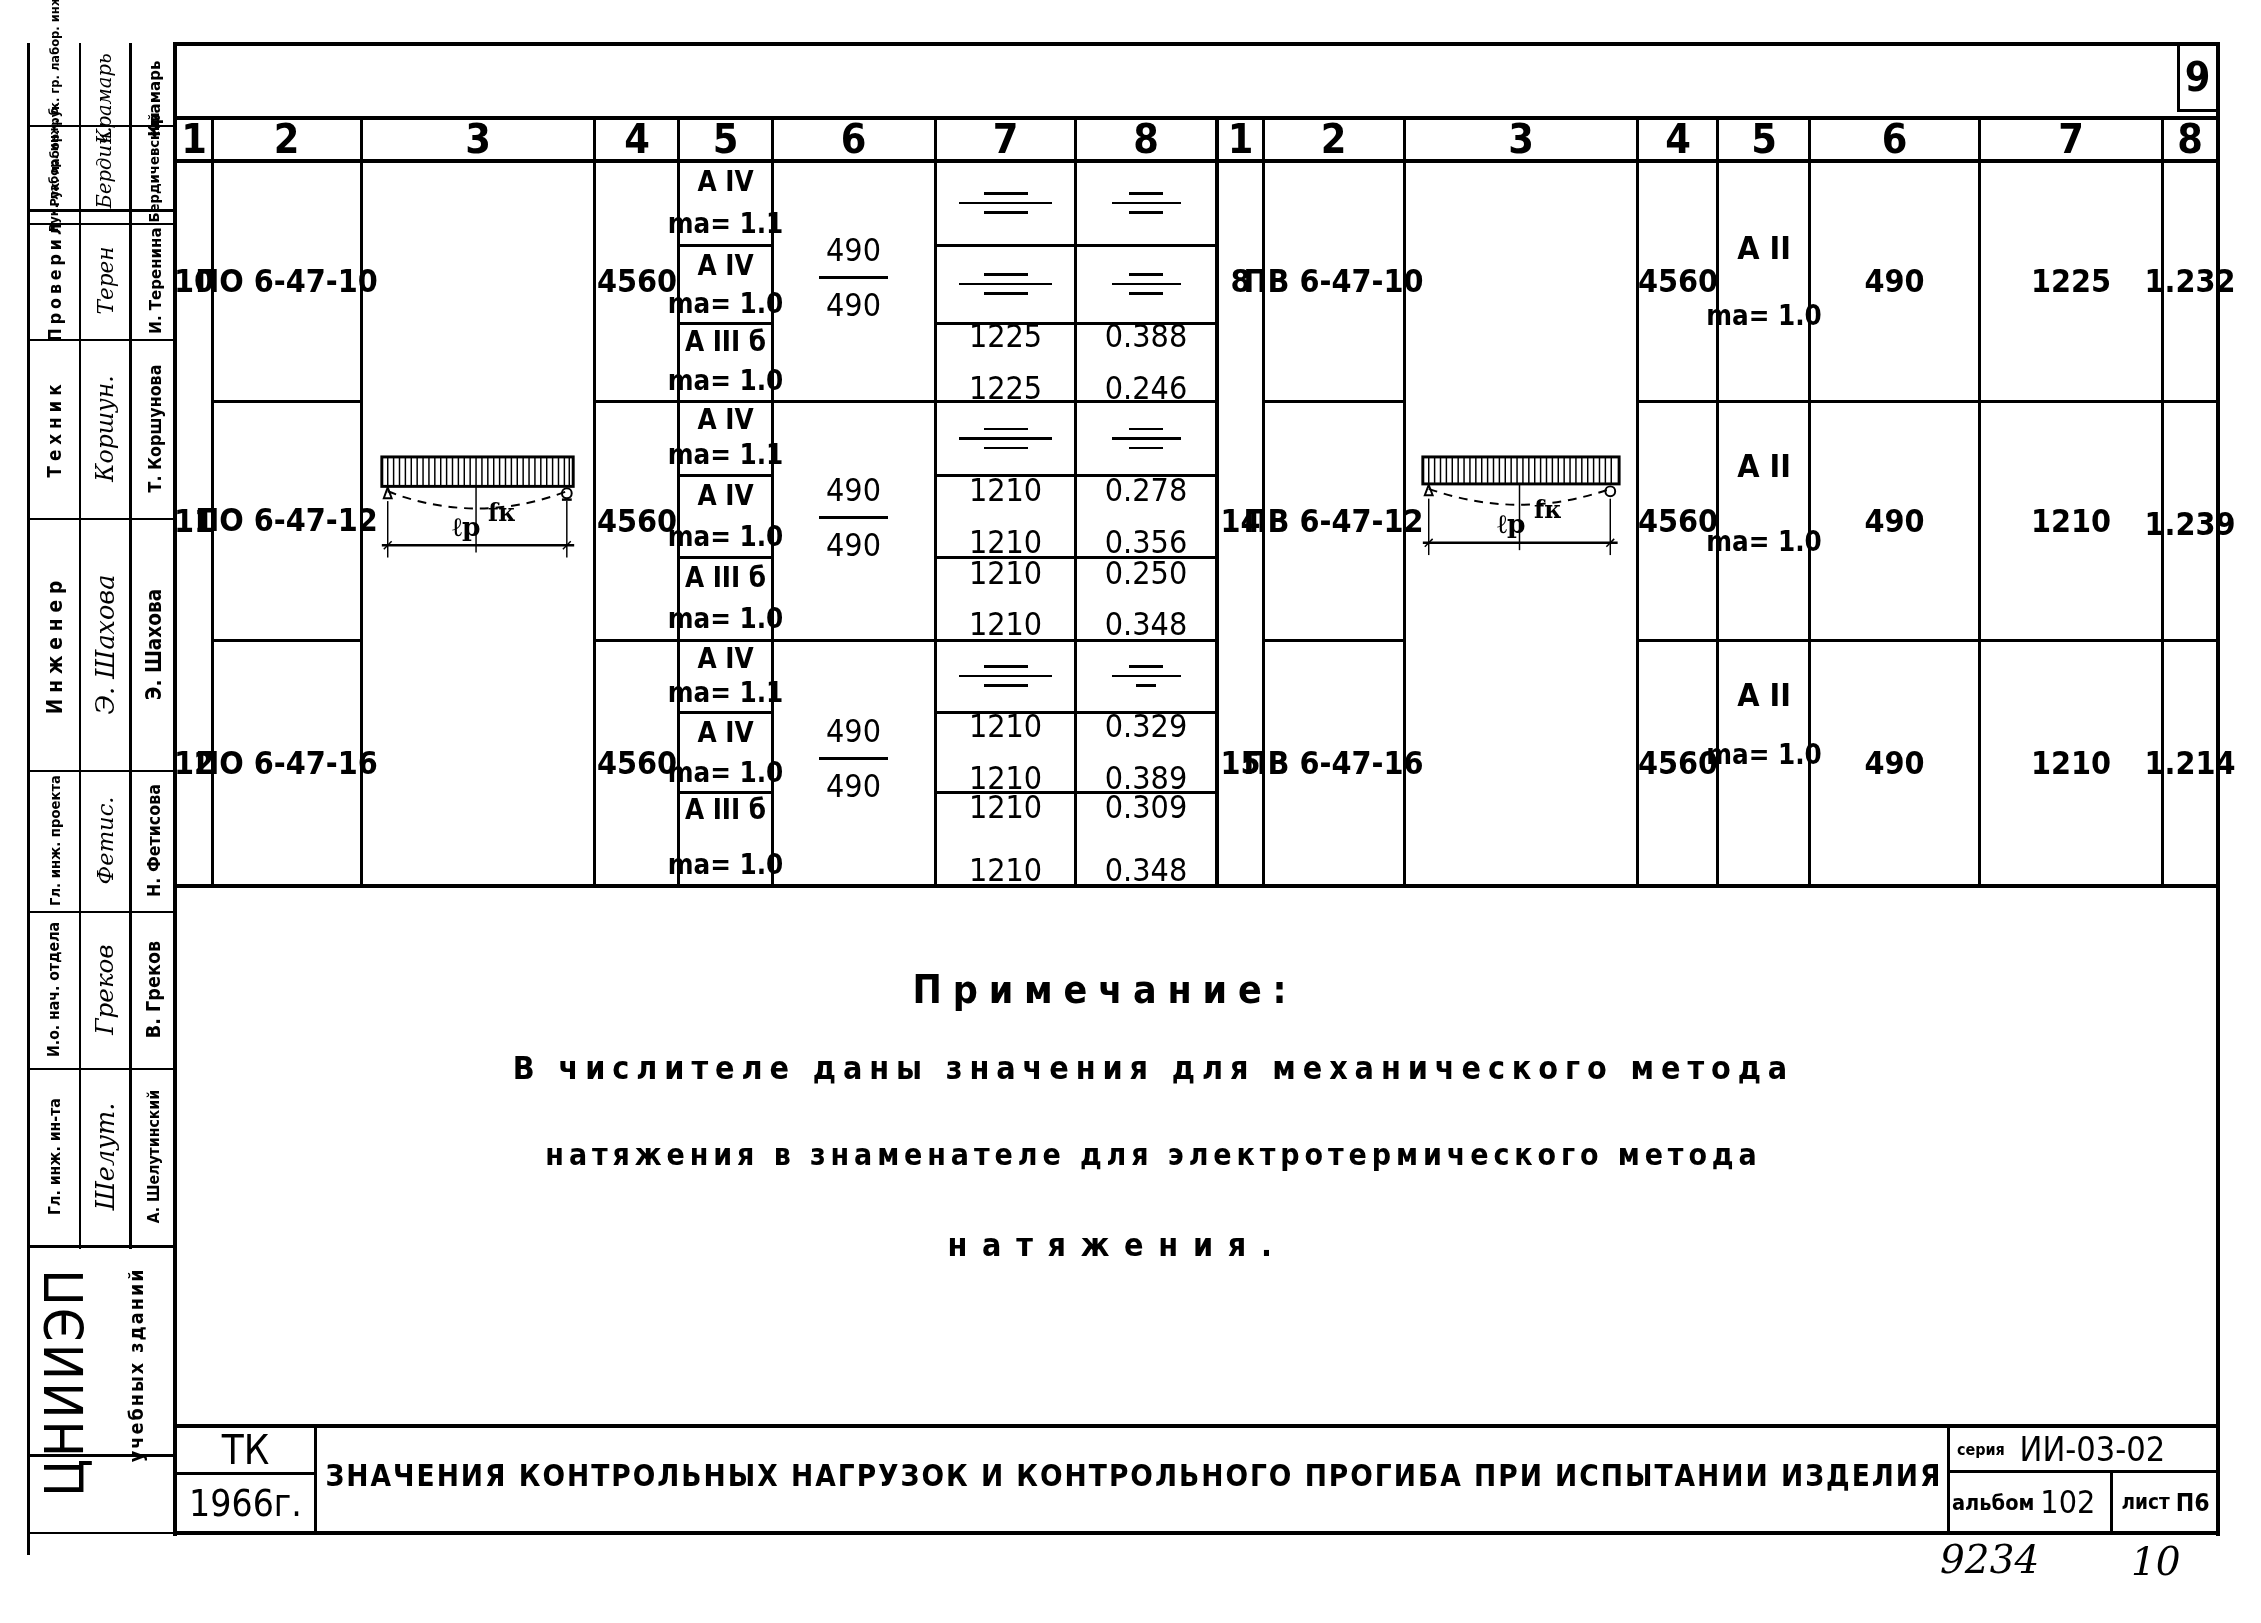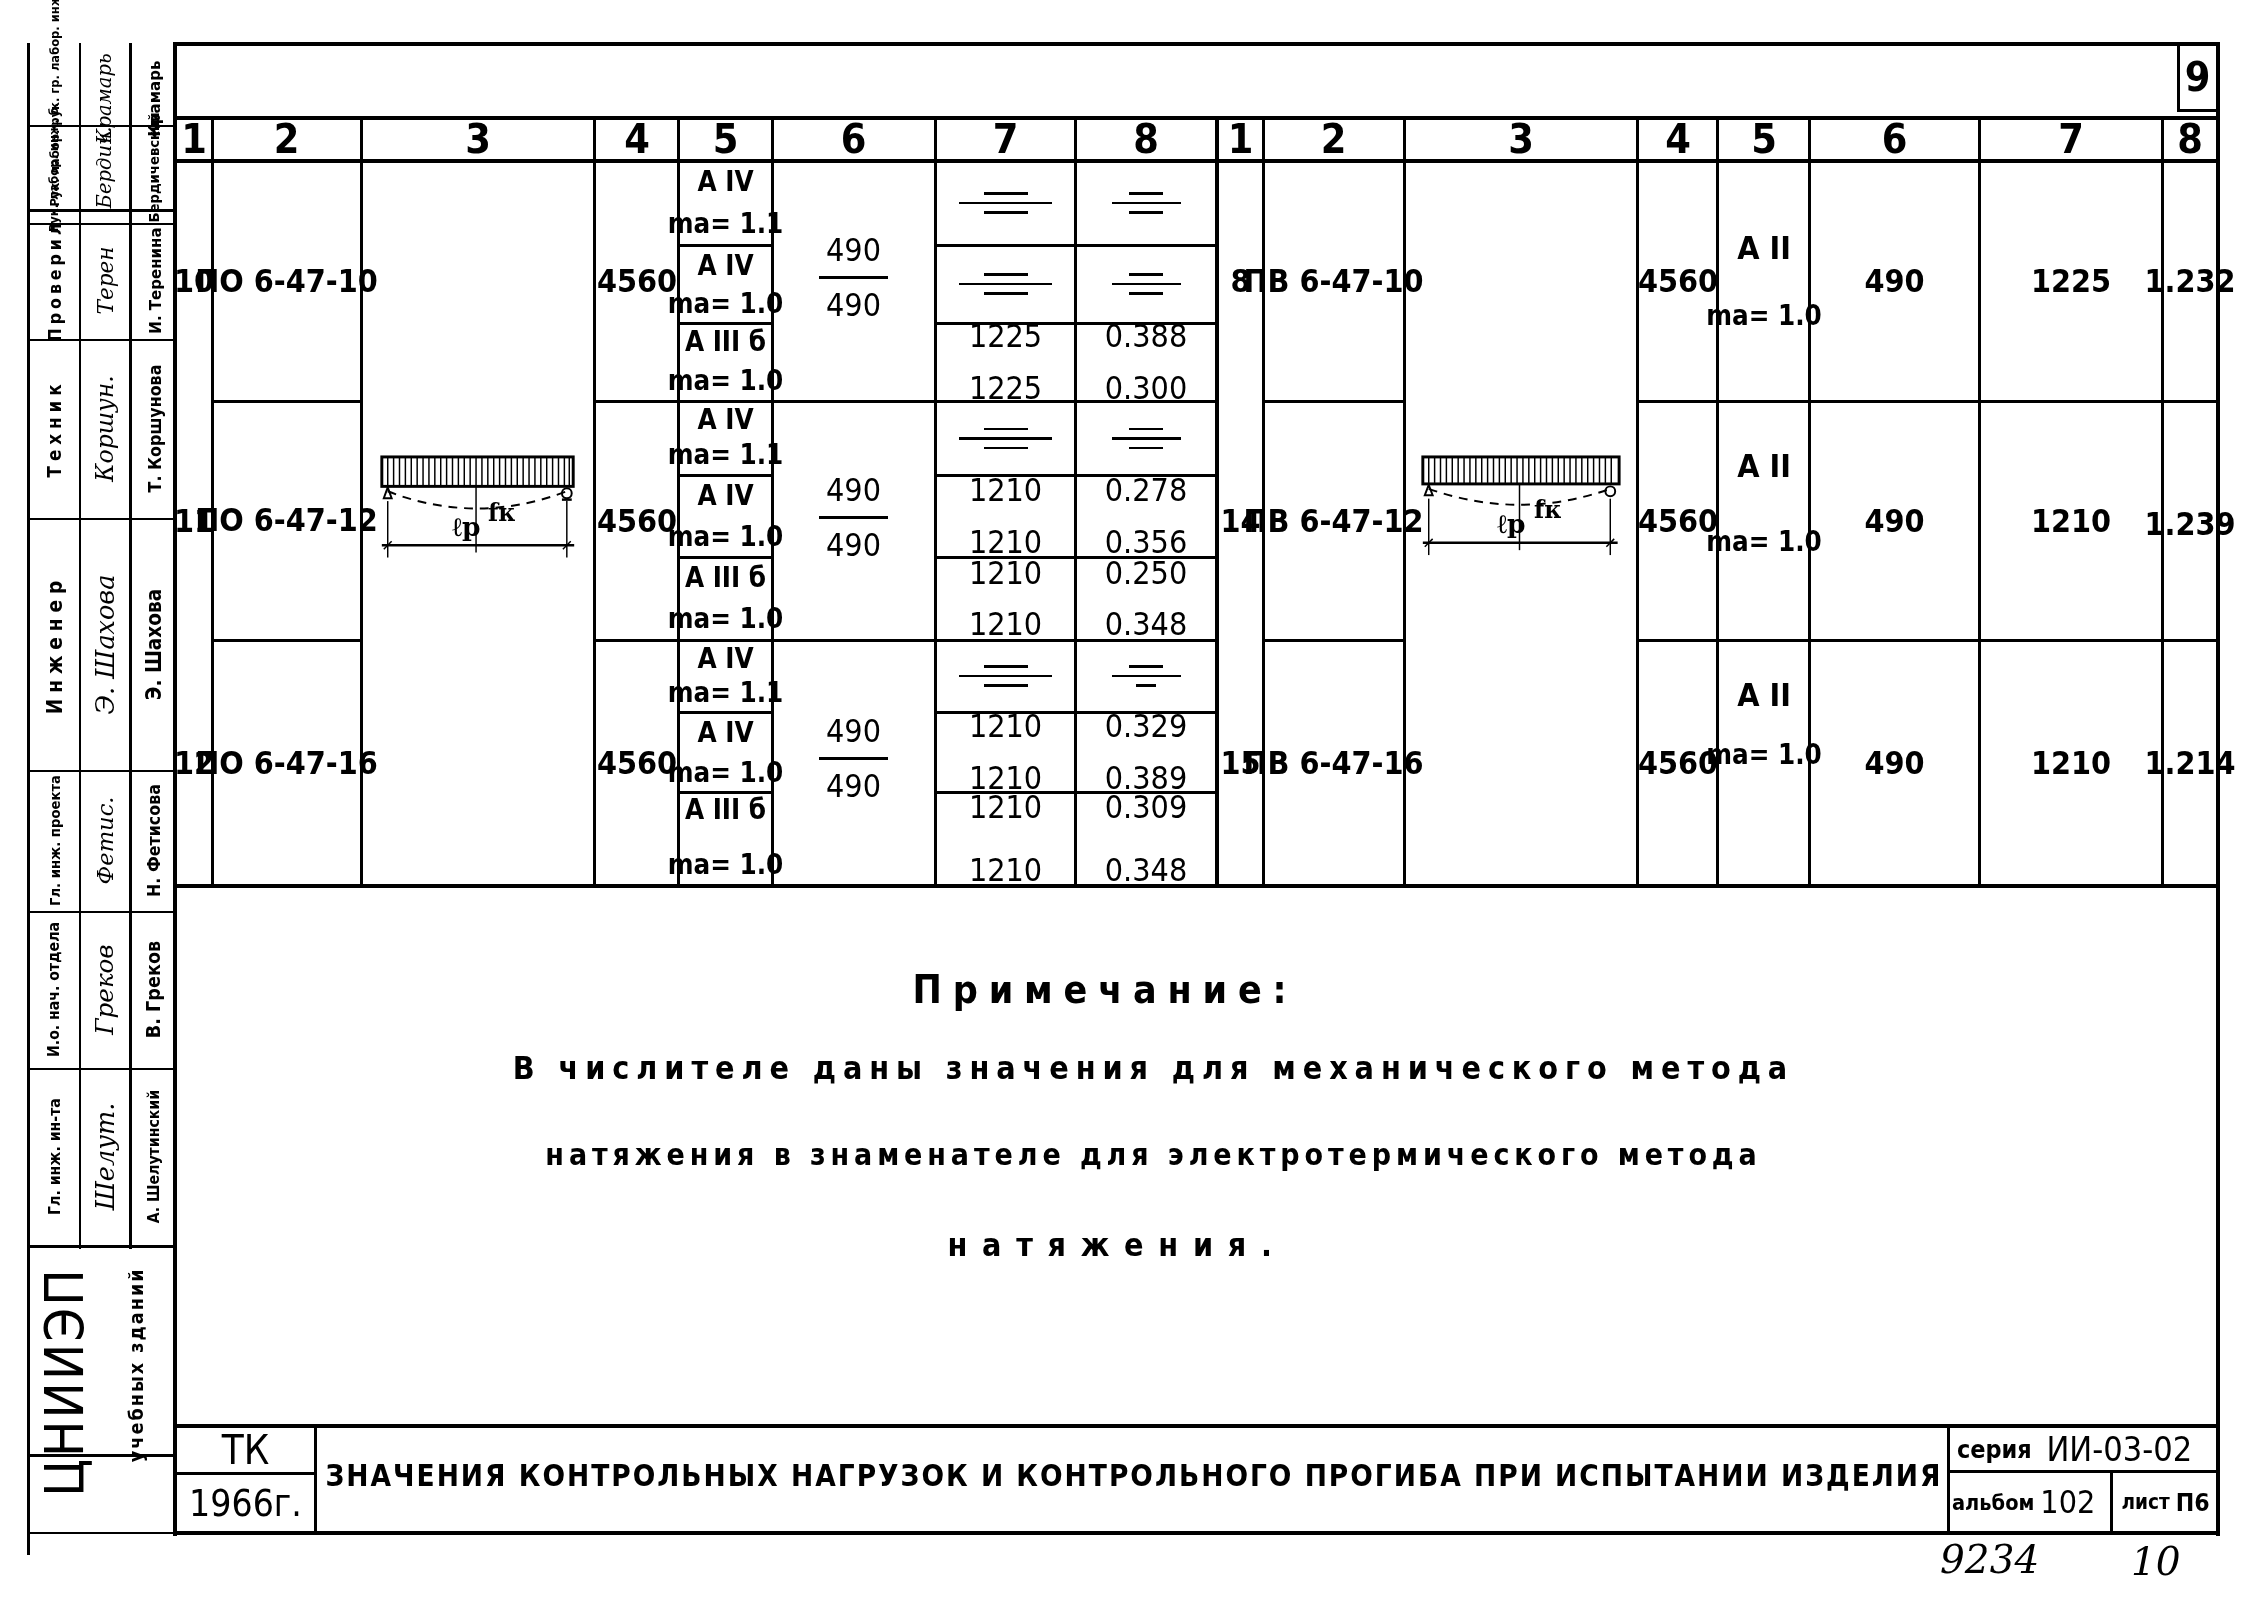--- a/index.html
+++ b/index.html
@@ -149,21 +149,21 @@
       <div class="dash" style="width:34px"></div>
     </div>
   <div class="abs frac cell" style="left:937px;top:324px;width:137px;height:76px;">
     <span>1225</span>
       <div class="bar"></div>
       <span>1225</span>
   </div>
   <div class="abs frac cell" style="left:1077px;top:324px;width:138px;height:76px;">
     <span>0.388</span>
       <div class="bar s"></div>
-      <span>0.300</span>
+      <span>0.246</span>
   </div>
 </div>
 
 <div>
   <div class="t cell" style="left:177px;top:403px;width:34px;height:236px;">11</div>
   <div class="t cell" style="left:213px;top:402px;width:147px;height:236px;">ПО 6-47-12</div>
   <div class="t cell" style="left:596px;top:403px;width:82px;height:236px;">4560</div>
   <div class="abs" style="left:680px;top:403px;width:91px;height:71px;">
     <div class="t small" style="left:0;top:0;width:91px;height:32px;">A IV</div>
     <div class="t small" style="left:0;top:35px;width:91px;height:32px;">mа= 1.1</div>
@@ -411,21 +411,21 @@
 <div class="ln" style="left:314px;top:1426px;width:2.9px;height:107px;"></div>
 <div class="ln" style="left:174px;top:1472px;width:142px;height:2.9px;"></div>
 <div class="t" style="left:177px;top:1428px;width:137px;height:44px;font-size:40px;font-weight:normal;">ТК</div>
 <div class="t" style="left:177px;top:1475px;width:137px;height:56px;font-size:37px;font-weight:normal;">1966г.</div>
 <div class="t" style="left:324px;top:1444px;width:1620px;height:64px;font-size:29.5px;letter-spacing:2px;text-transform:uppercase;">Значения контрольных нагрузок и контрольного прогиба при испытании изделия</div>
 
 <div class="ln" style="left:1947px;top:1426px;width:2.9px;height:107px;"></div>
 <div class="ln" style="left:1947px;top:1470px;width:272px;height:2.9px;"></div>
 <div class="ln" style="left:2110px;top:1471px;width:2.9px;height:61px;"></div>
 <div class="abs" style="left:1952px;top:1428px;width:265px;height:42px;display:flex;align-items:center;gap:14.7px;padding-left:4.9px;box-sizing:border-box;">
-  <span style="font-size:25px;font-weight:bold;">серия</span>
+  <span style="font-size:16px;font-weight:bold;">серия</span>
   <span style="font-size:34px;">ИИ-03-02</span>
 </div>
 <div class="abs" style="left:1952px;top:1473px;width:157px;height:58px;display:flex;align-items:center;gap:5.9px;">
   <span style="font-size:21.6px;font-weight:bold;">альбом</span>
   <span style="font-size:32px;">102</span>
 </div>
 <div class="abs" style="left:2114px;top:1473px;width:103px;height:58px;display:flex;align-items:center;justify-content:center;gap:5.9px;">
   <span style="font-size:20.6px;font-weight:bold;">лист</span>
   <span style="font-size:24.6px;font-weight:bold;">П6</span>
 </div>

